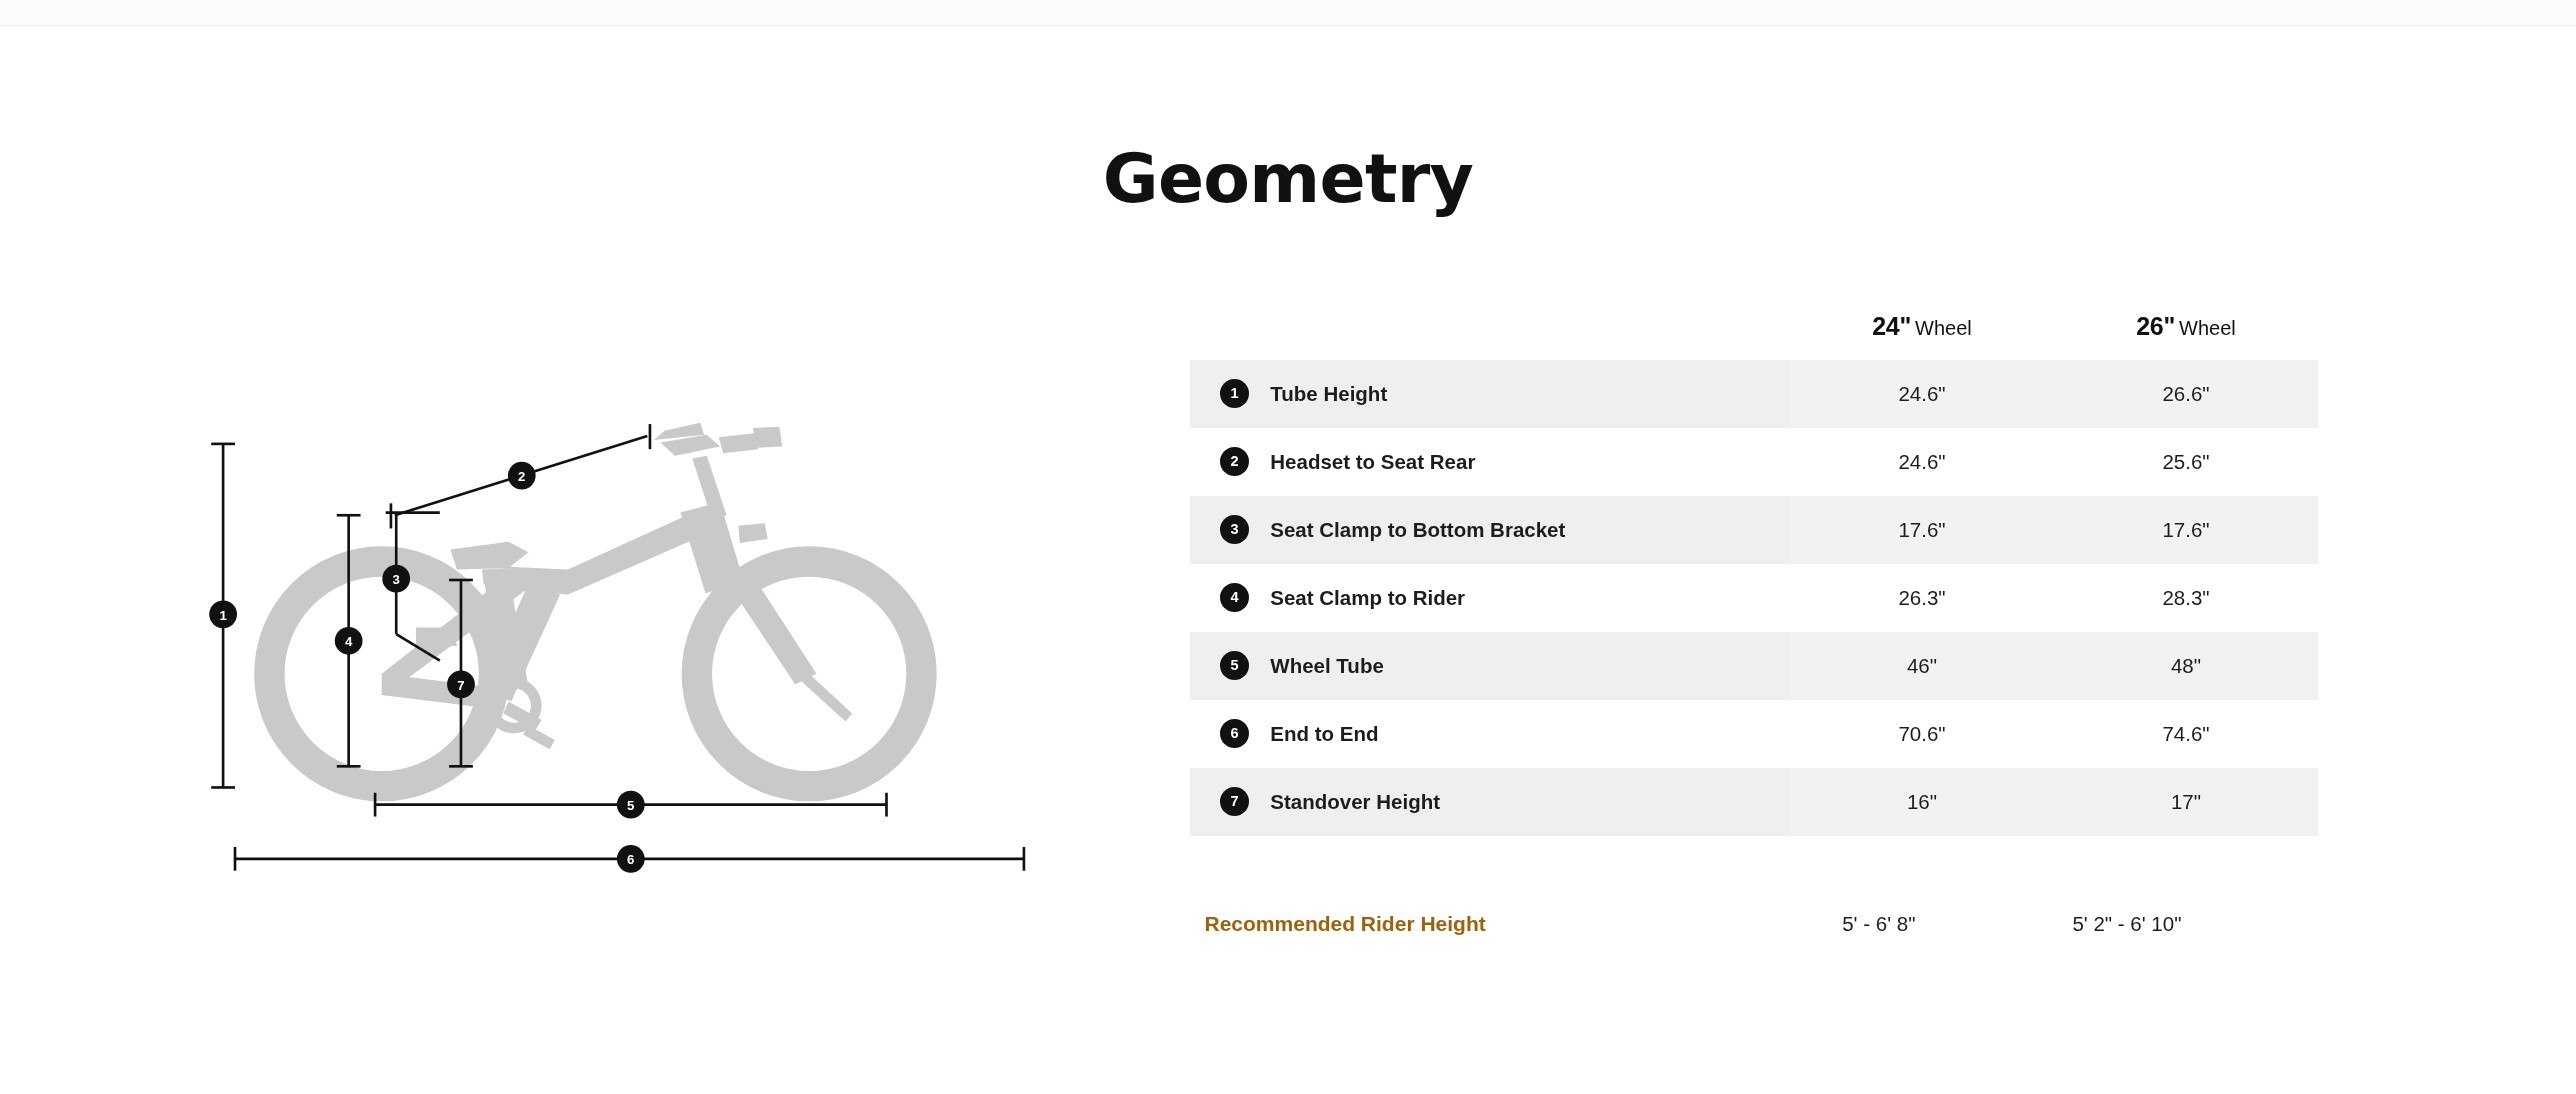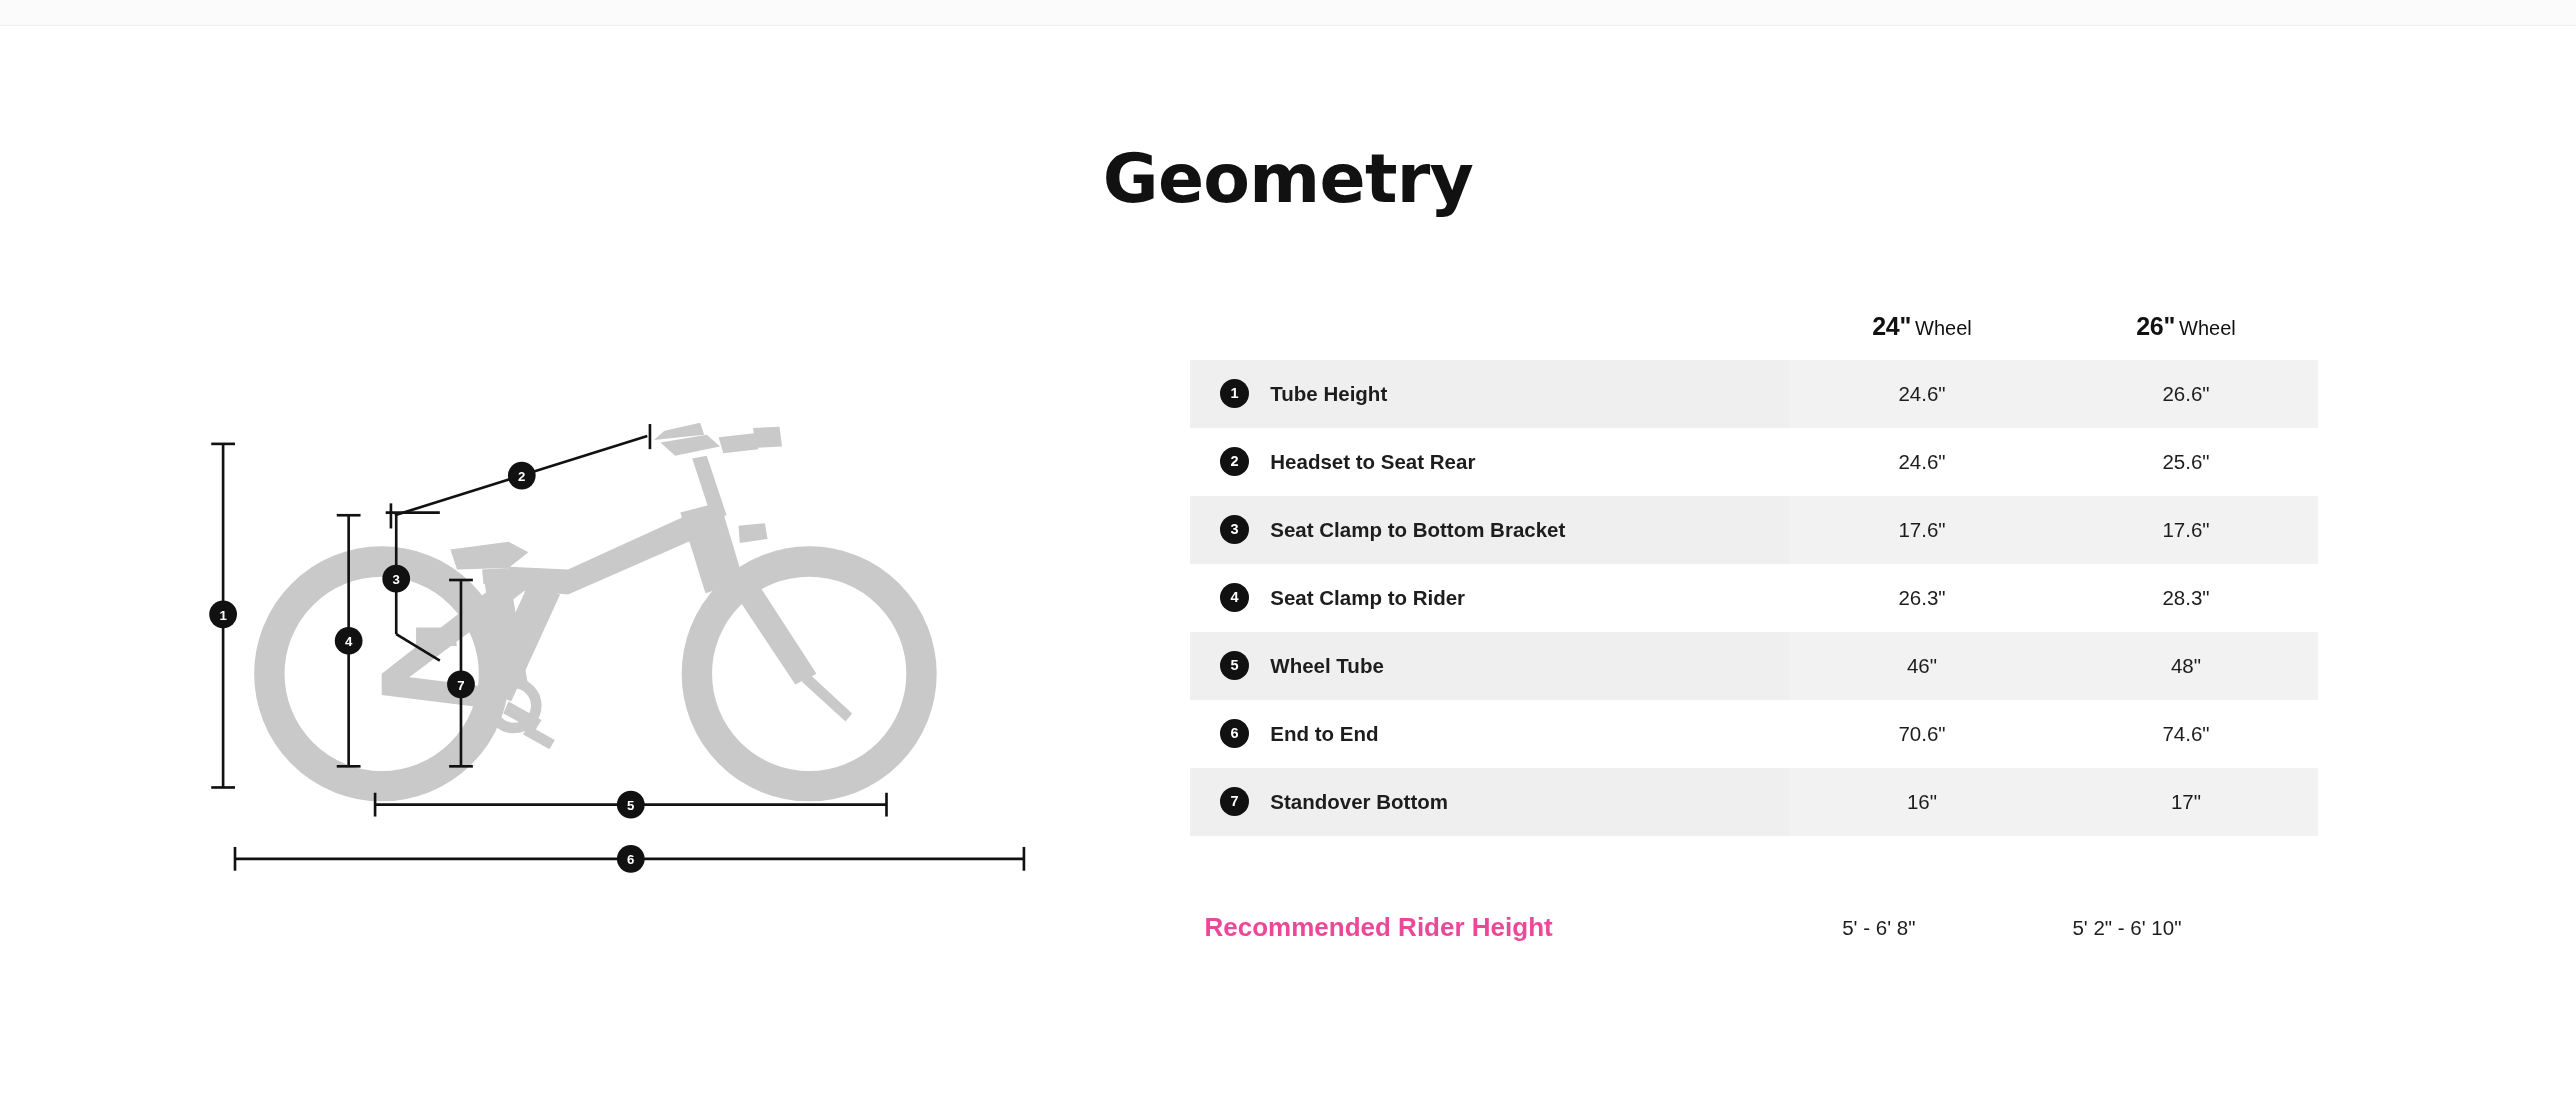--- a/index.html
+++ b/index.html
@@ -134,23 +134,23 @@
     left: 1190px;
     top: 912px;
     width: 1061px;
     display: flex;
     align-items: center;
   }
   .footer-label {
     width: 600px;
     padding-left: 14.5px;
     box-sizing: border-box;
-    font-size: 26px;
-    font-weight: 700;
-    color: #ec4899;
+    font-size: 21px;
+    font-weight: 700;
+    color: #a16207;
   }
   .footer-v {
     width: 264px;
     text-align: center;
     font-size: 20.5px;
     color: #1d1d1d;
   }
   
   .dbadge-text {
     font-size: 20px;
@@ -322,21 +322,21 @@
           <td class="cell-v2">48"</td>
         </tr>
         <tr>
           <td class="cell-badge"><span class="badge">6</span></td>
           <td class="cell-label">End to End</td>
           <td class="cell-v1">70.6"</td>
           <td class="cell-v2">74.6"</td>
         </tr>
         <tr class="alt">
           <td class="cell-badge"><span class="badge">7</span></td>
-          <td class="cell-label">Standover Bottom</td>
+          <td class="cell-label">Standover Height</td>
           <td class="cell-v1">16"</td>
           <td class="cell-v2">17"</td>
         </tr>
       </tbody>
     </table>
   </div>
 
   <div class="footer-row">
     <div class="footer-label">Recommended Rider Height</div>
     <div class="footer-v">5' - 6' 8"</div>

